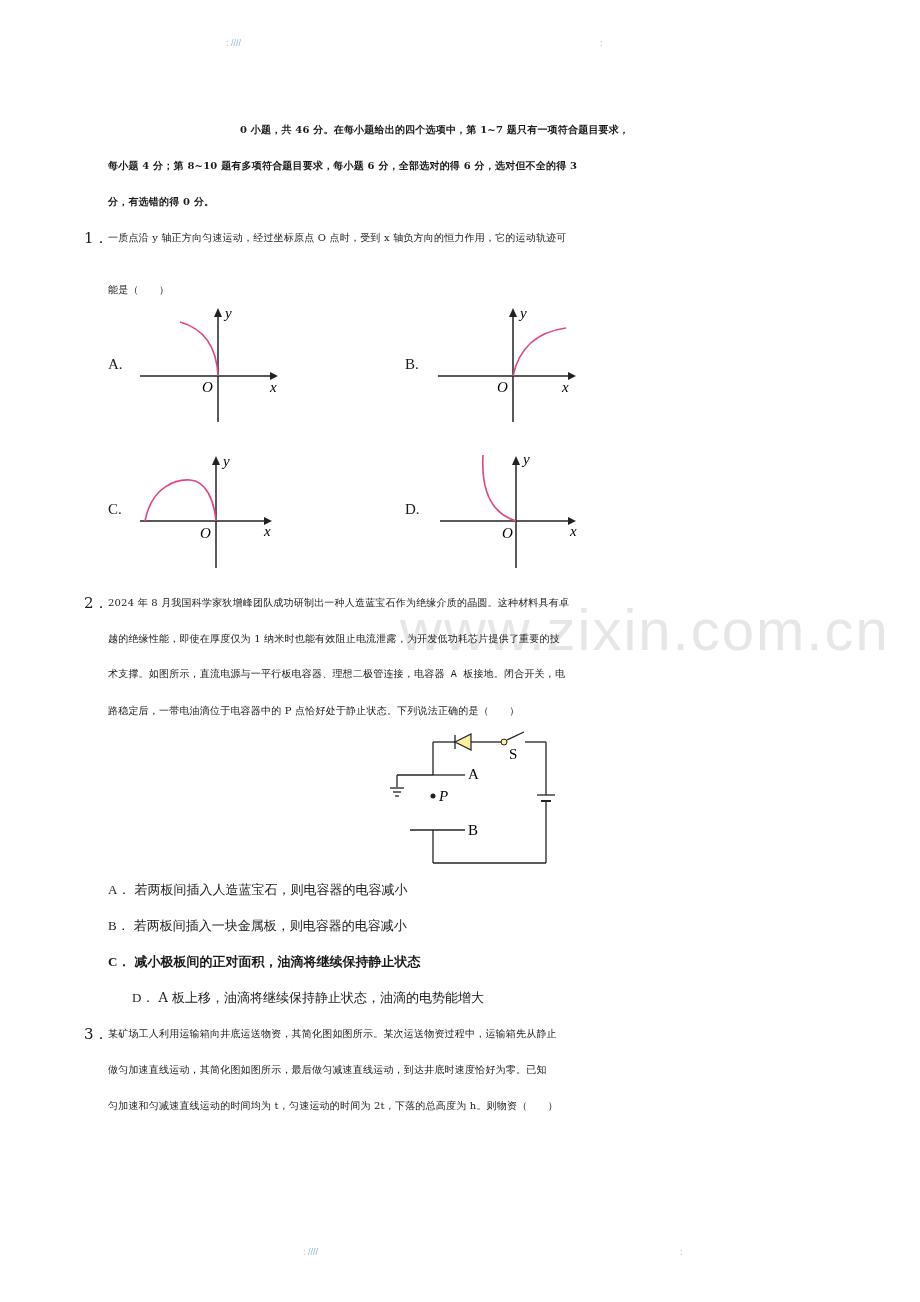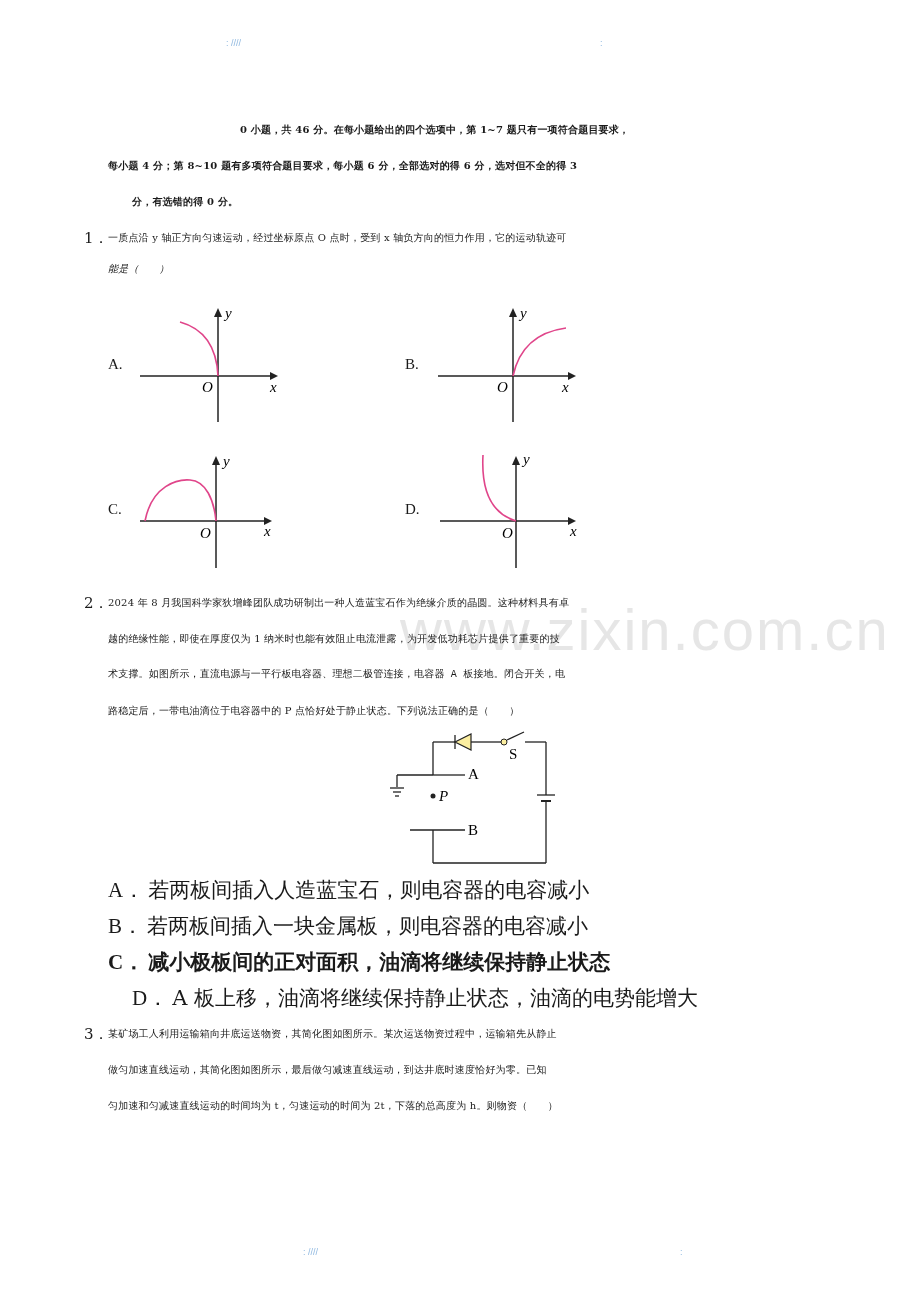--- a/index.html
+++ b/index.html
@@ -6,36 +6,36 @@
   body { width: 920px; height: 1302px; position: relative; overflow: hidden;
          font-family: "DejaVu Serif", "Liberation Serif", serif; color: #1a1a1a; }
   .hdr { position: absolute; font-family: "Liberation Sans", sans-serif; font-size: 9px; color: #8fb8e0; }
   .para { position: absolute; font-size: 10px; line-height: 36px; letter-spacing: 0.2px; }
   .bold { font-weight: bold; }
   .num { position: absolute; font-size: 15px; line-height: 36px; }
   .opt-label { position: absolute; font-size: 15px; font-family: "Liberation Serif", serif; }
   .fig { position: absolute; }
   .watermark { position: absolute; left: 400px; top: 596px; font-family: "Liberation Sans", sans-serif;
                font-size: 58px; color: rgba(200,200,200,0.45); letter-spacing: 2px; pointer-events: none; }
-  .choice { position: absolute; left: 108px; font-size: 21px; line-height: 20px; }
+  .choice { position: absolute; left: 108px; font-size: 13px; line-height: 20px; }
   .choice .lab { font-family: "Liberation Serif", serif; margin-right: 4px; }
 </style>
 </head>
 <body>
 
 <div class="hdr" style="left:226px; top:38px;">: ////</div>
 <div class="hdr" style="left:600px; top:38px;">:</div>
 
 <div class="para bold" style="left:240px; top:112px;">0 小题，共 46 分。在每小题给出的四个选项中，第 1~7 题只有一项符合题目要求，</div>
 <div class="para bold" style="left:108px; top:148px;">每小题 4 分；第 8~10 题有多项符合题目要求，每小题 6 分，全部选对的得 6 分，选对但不全的得 3</div>
-<div class="para bold" style="left:108px; top:184px;margin-left:24px;">分，有选错的得 0 分。</div>
+<div class="para bold" style="left:108px; top:184px;">分，有选错的得 0 分。</div>
 
 <div class="num" style="left:84px; top:220px;">1．</div>
 <div class="para" style="left:108px; top:220px;text-align:right;">一质点沿 y 轴正方向匀速运动，经过坐标原点 O 点时，受到 x 轴负方向的恒力作用，它的运动轨迹可</div>
-<div class="para" style="left:108px; top:251px;font-style:italic;">能是（　　）</div>
+<div class="para" style="left:108px; top:272px;">能是（　　）</div>
 
 <div class="opt-label" style="left:108px; top:356px;">A.</div>
 <svg class="fig" style="left:138px; top:300px;" width="150" height="125">
   <line x1="2" y1="76" x2="138" y2="76" stroke="#222" stroke-width="1.5"></line>
   <polygon points="140,76 132,72 132,80" fill="#222"></polygon>
   <line x1="80" y1="122" x2="80" y2="12" stroke="#222" stroke-width="1.5"></line>
   <polygon points="80,8 76,17 84,17" fill="#222"></polygon>
   <path d="M42,22 Q78,32 80,76" fill="none" stroke="#e0458a" stroke-width="1.6"></path>
   <text x="87" y="18" font-style="italic" font-size="15" font-family="Liberation Serif, serif">y</text>
   <text x="132" y="92" font-style="italic" font-size="15" font-family="Liberation Serif, serif">x</text>

